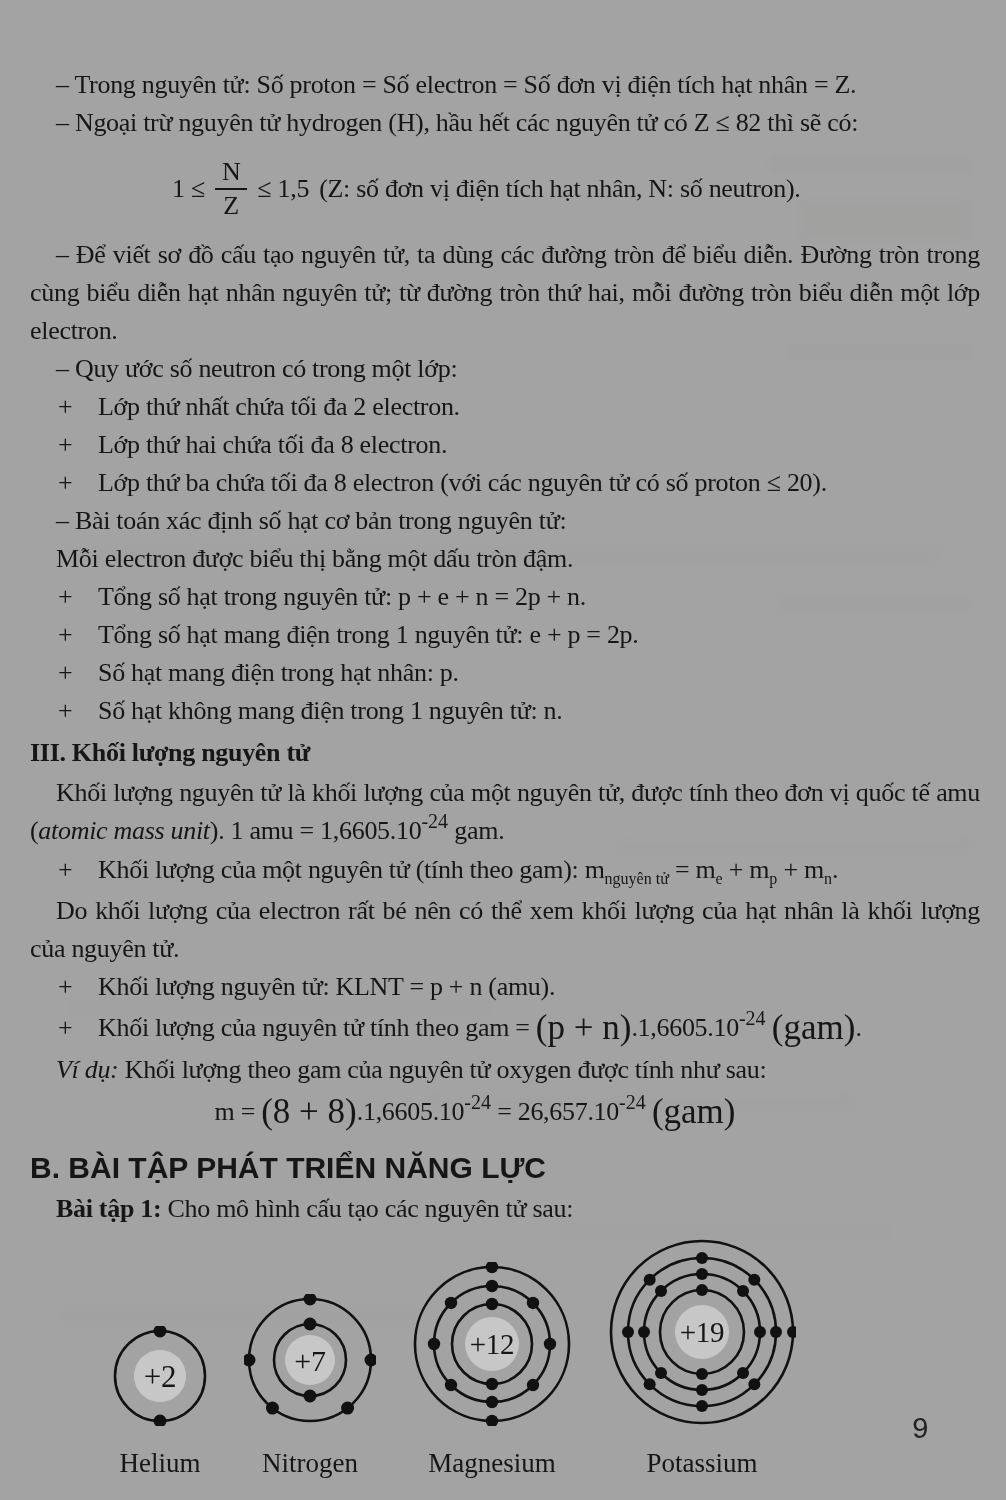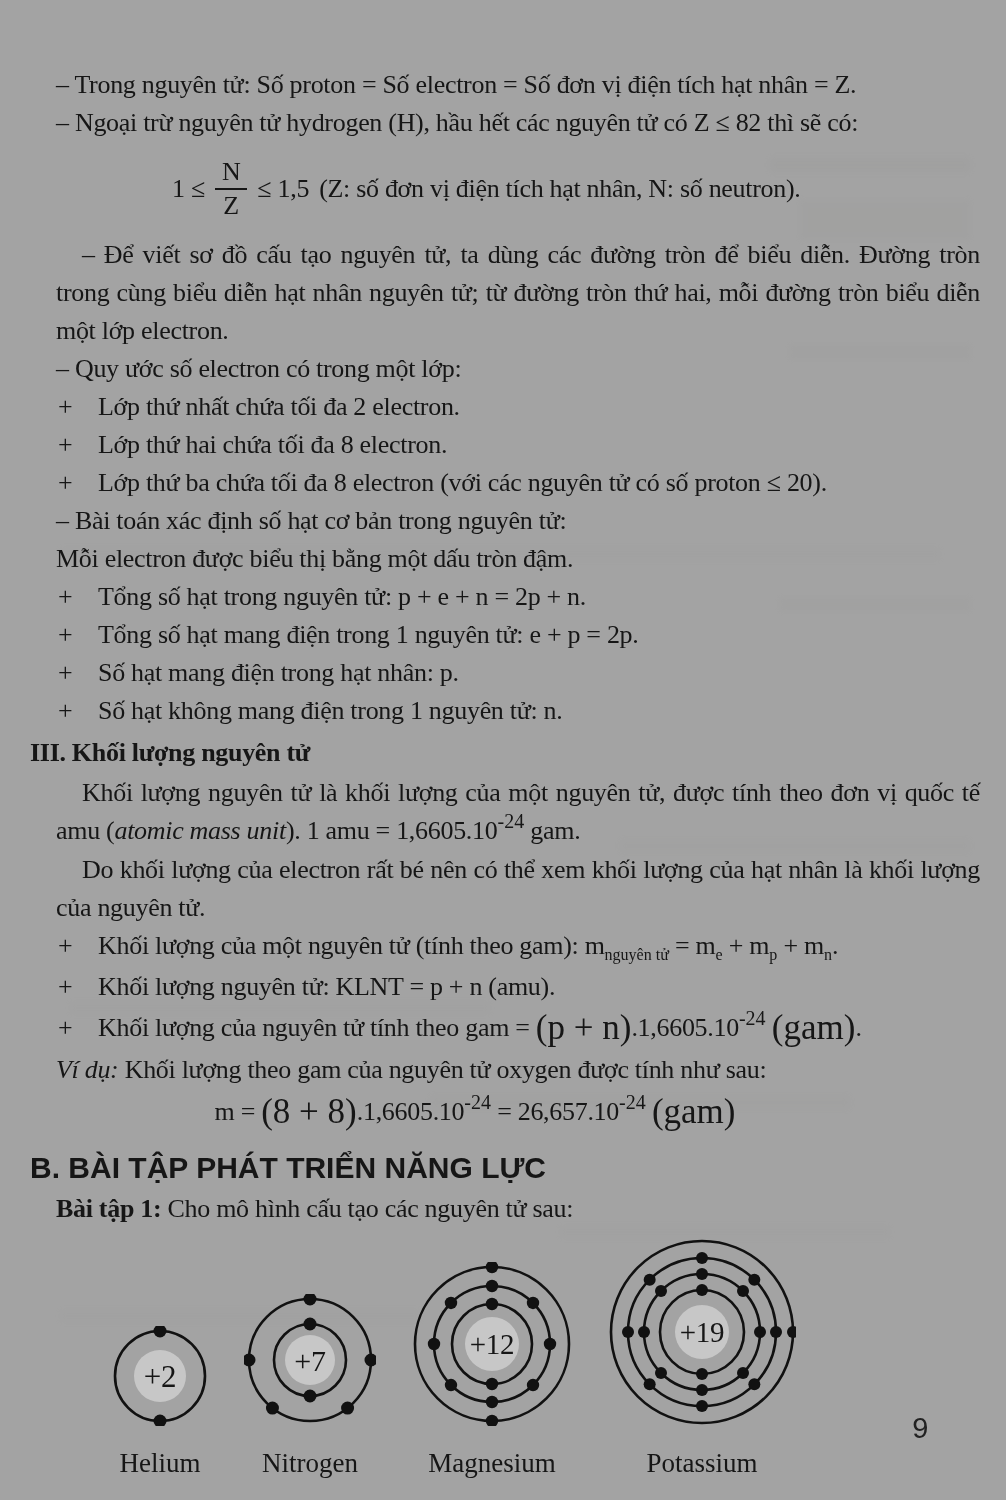--- a/index.html
+++ b/index.html
@@ -6,21 +6,21 @@
   .page{
     position:relative; width:1006px; height:1500px; margin:0 auto;
     background:#a3a3a3; overflow:hidden;
     font-family:"Liberation Serif","DejaVu Serif",serif;
     font-size:26px; color:#161616; letter-spacing:-0.3px;
   }
   .content{position:absolute; top:66px; left:30px; right:26px;}
   p{margin:0;}
   .line{line-height:38px;}
   .ind{text-indent:26px;}
-  .just{text-align:justify;margin-left:26px;}
+  .just{text-align:justify;}
   .plus-row{line-height:38px; padding-left:28px;}
   .plus{display:inline-block; width:40px;}
   .bold{font-weight:bold;}
   .it{font-style:italic;}
   .h3{font-weight:bold; line-height:42px; margin-top:2px;}
   .hB{
     font-family:"Liberation Sans","DejaVu Sans",sans-serif;
     font-weight:bold; font-size:30px; line-height:44px; margin-top:10px;
     letter-spacing:0;
   }
@@ -73,21 +73,21 @@
       <span>1 ≤</span>
       <span class="frac">
         <span class="num">N</span>
         <span class="den">Z</span>
       </span>
       <span>≤ 1,5</span>
       <span>(Z: số đơn vị điện tích hạt nhân, N: số neutron).</span>
     </div>
 
     <p class="line ind just">– Để viết sơ đồ cấu tạo nguyên tử, ta dùng các đường tròn để biểu diễn. Đường tròn trong cùng biểu diễn hạt nhân nguyên tử; từ đường tròn thứ hai, mỗi đường tròn biểu diễn một lớp electron.</p>
-    <p class="line ind">– Quy ước số electron có trong một lớp:</p>
+    <p class="line ind">– Quy ước số neutron có trong một lớp:</p>
 
     <p class="line plus-row">
       <span class="plus">+</span><span>Lớp thứ nhất chứa tối đa 2 electron.</span>
     </p>
     <p class="line plus-row">
       <span class="plus">+</span><span>Lớp thứ hai chứa tối đa 8 electron.</span>
     </p>
     <p class="line plus-row">
       <span class="plus">+</span><span>Lớp thứ ba chứa tối đa 8 electron (với các nguyên tử có số proton ≤ 20).</span>
     </p>
@@ -107,25 +107,25 @@
     <p class="line plus-row">
       <span class="plus">+</span><span>Số hạt không mang điện trong 1 nguyên tử: n.</span>
     </p>
 
     <p class="h3">III. Khối lượng nguyên tử</p>
 
     <p class="line ind just">
       <span>Khối lượng nguyên tử là khối lượng của một nguyên tử, được tính theo đơn vị quốc tế amu (</span><span class="it">atomic mass unit</span><span>). 1 amu = 1,6605.10</span><span class="sup">-24</span><span> gam.</span>
     </p>
 
+    <p class="line plus-row">
+      <span class="plus">+</span><span>Khối lượng của một nguyên tử (tính theo gam): m</span><span class="sub">nguyên tử</span><span> = m</span><span class="sub">e</span><span> + m</span><span class="sub">p</span><span> + m</span><span class="sub">n</span><span>.</span>
+    </p>
+
     <p class="line ind just">Do khối lượng của electron rất bé nên có thể xem khối lượng của hạt nhân là khối lượng của nguyên tử.</p>
-
-    <p class="line plus-row">
-      <span class="plus">+</span><span>Khối lượng của một nguyên tử (tính theo gam): m</span><span class="sub">nguyên tử</span><span> = m</span><span class="sub">e</span><span> + m</span><span class="sub">p</span><span> + m</span><span class="sub">n</span><span>.</span>
-    </p>
 
     <p class="line plus-row">
       <span class="plus">+</span><span>Khối lượng nguyên tử: KLNT = p + n (amu).</span>
     </p>
 
     <p class="line plus-row" style="line-height:44px;">
       <span class="plus">+</span><span>Khối lượng của nguyên tử tính theo gam = </span><span class="bigp">(p + n)</span><span>.1,6605.10</span><span class="sup">-24</span><span> </span><span class="bigp">(gam)</span><span>.</span>
     </p>
 
     <p class="line ind">

